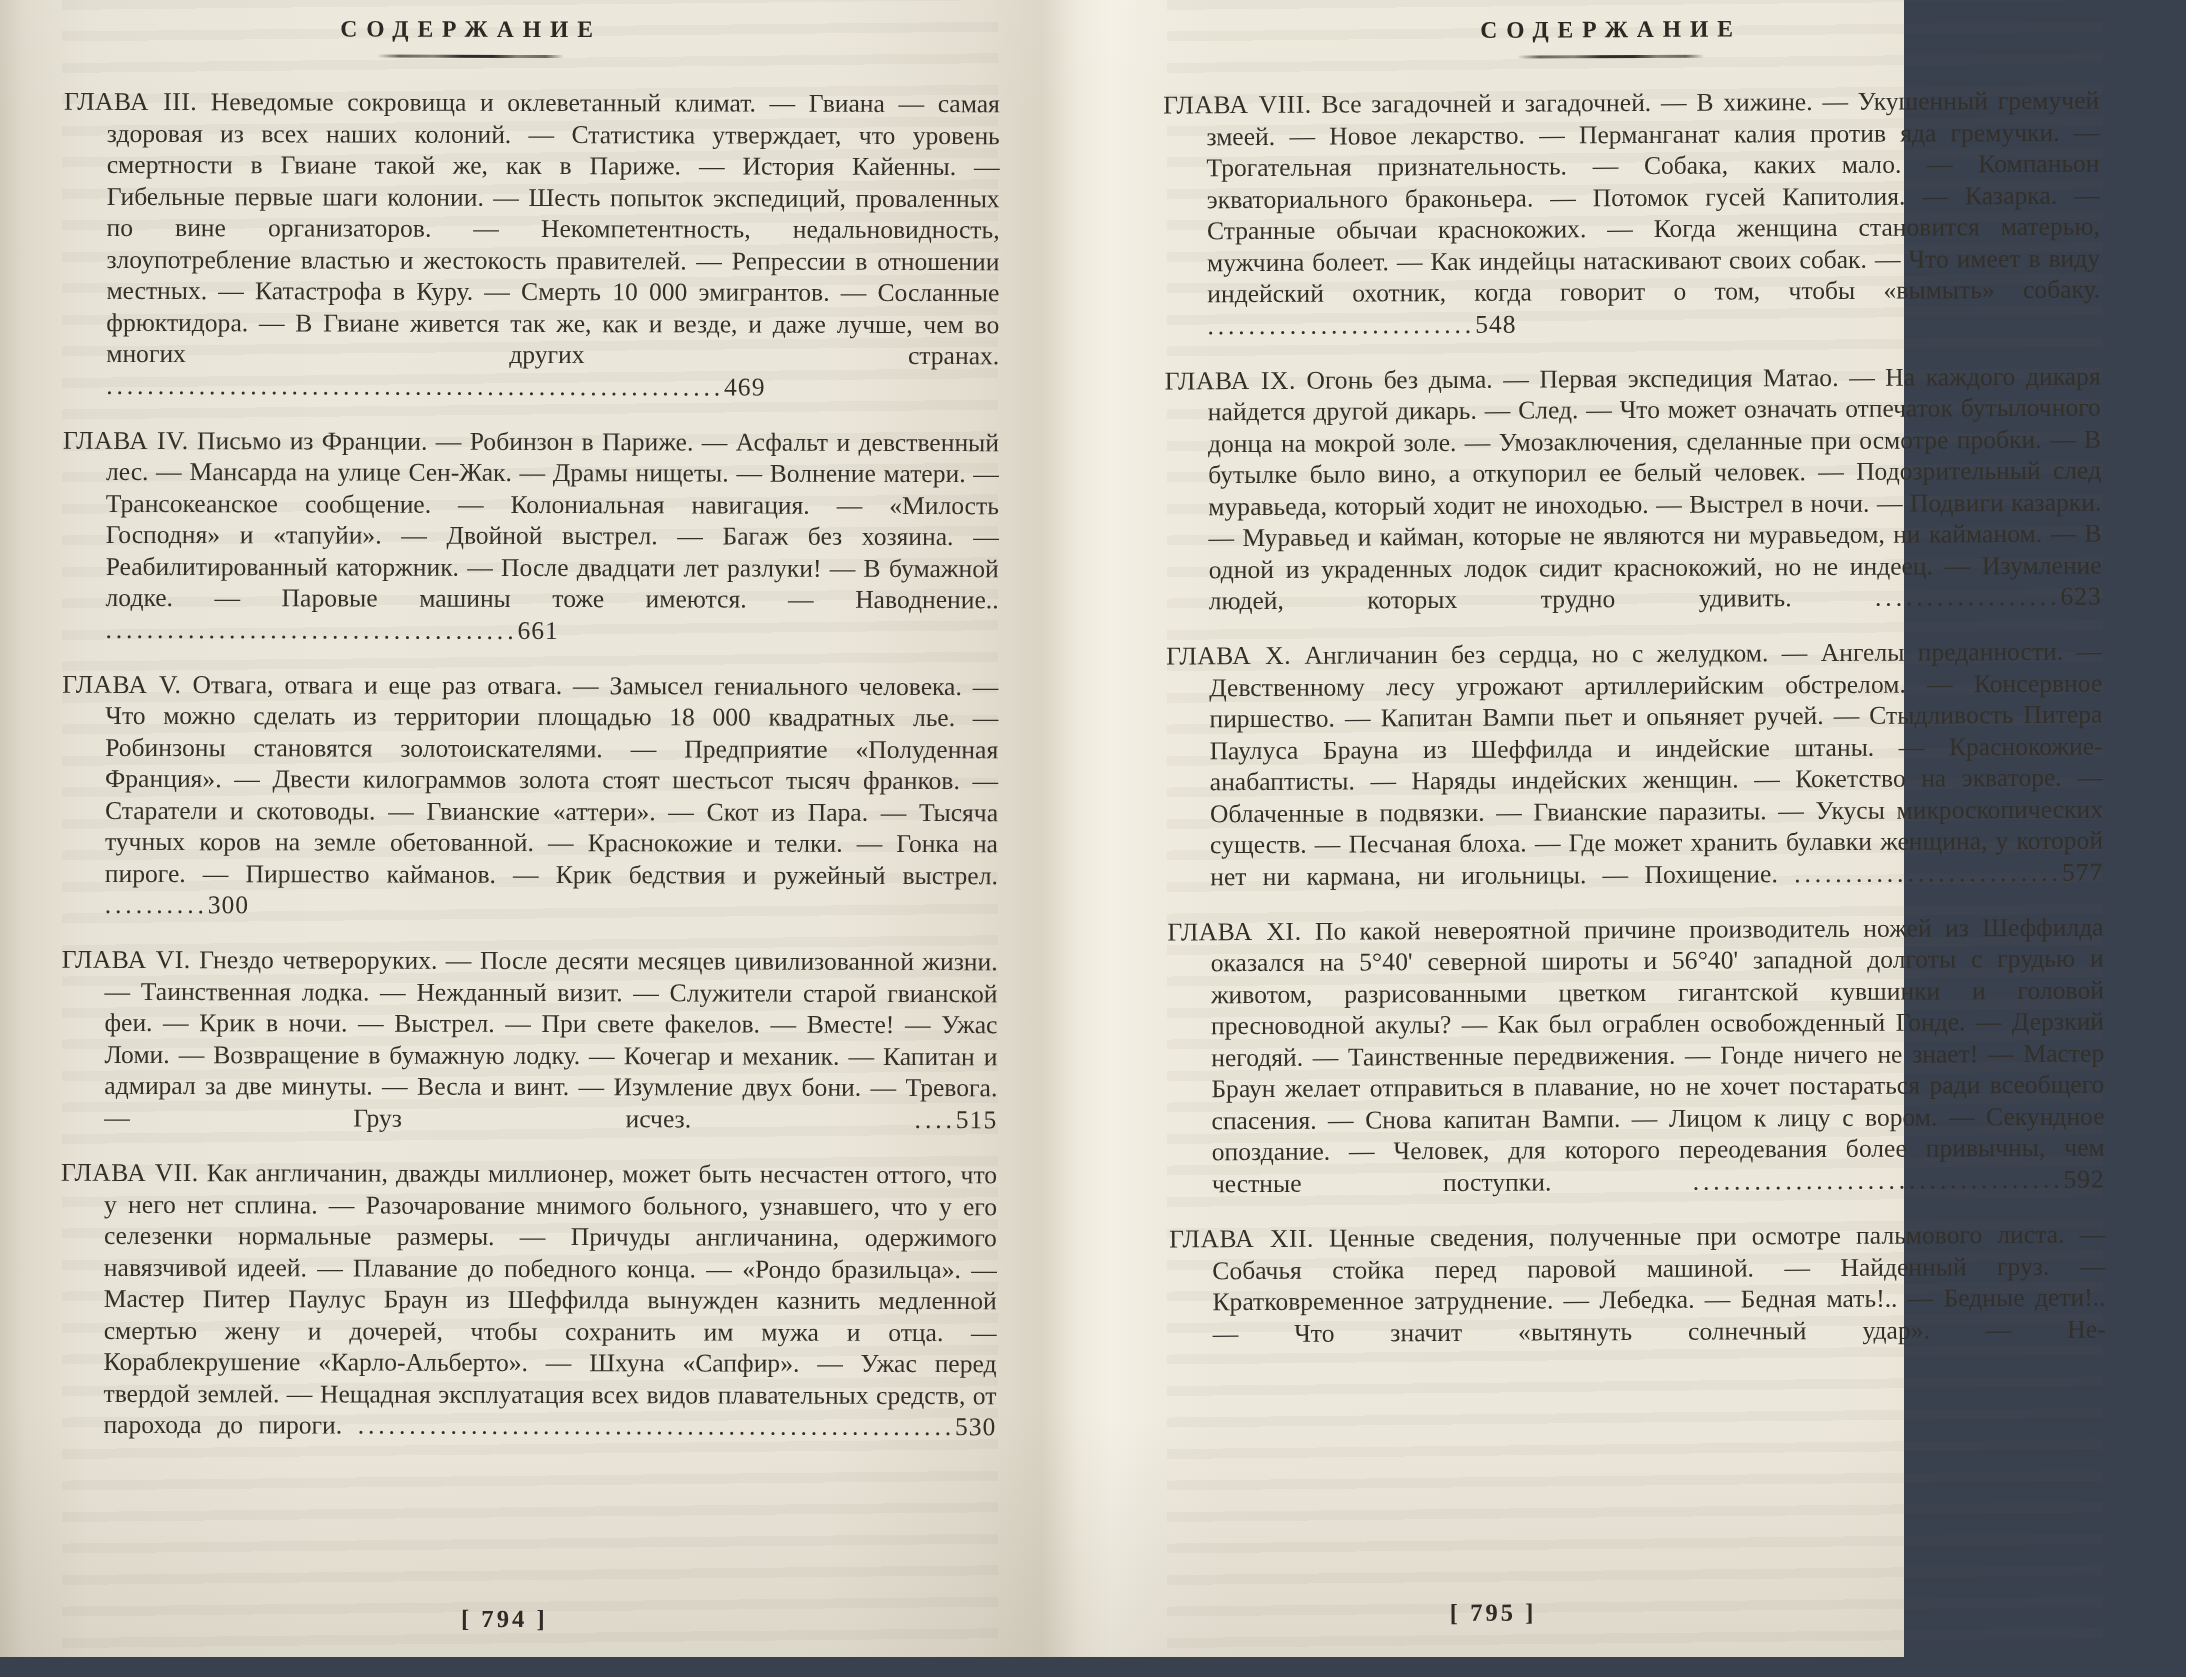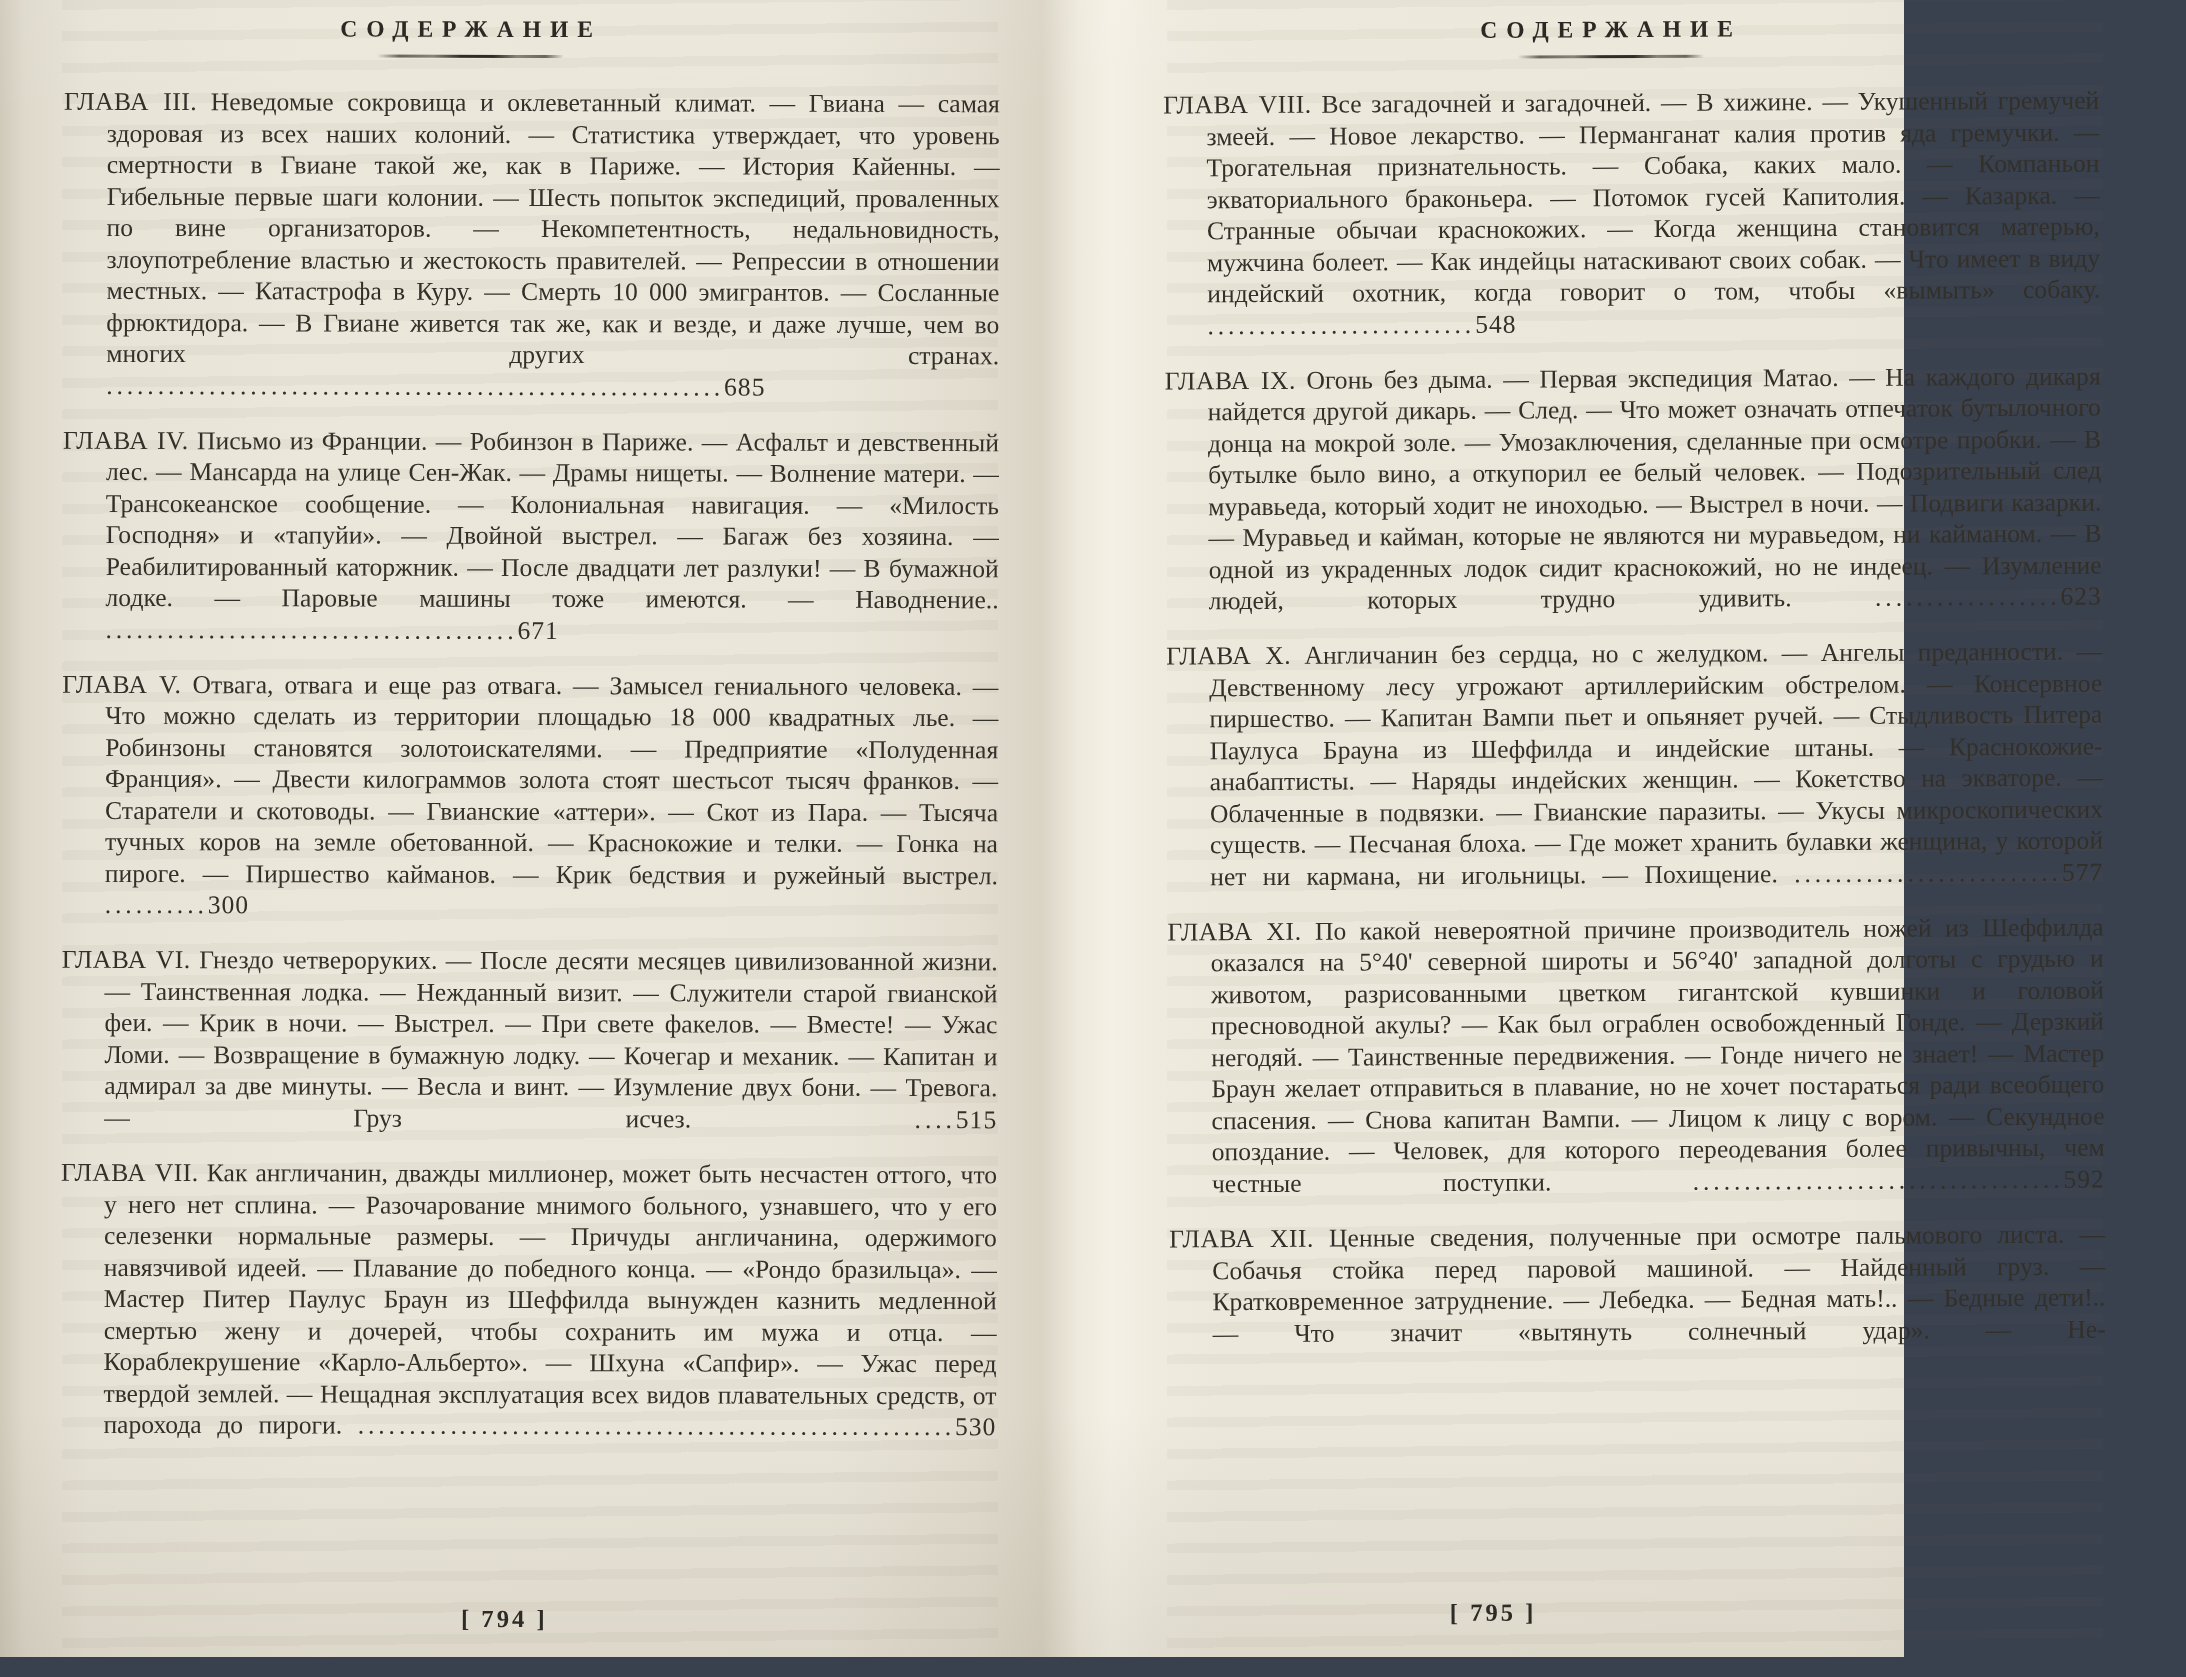--- a/index.html
+++ b/index.html
@@ -86,26 +86,26 @@
   <div class="page left">
     <div class="page-inner">
       <div class="page-head">
         <div class="head-title">СОДЕРЖАНИЕ</div>
         <div class="head-rule"></div>
       </div>
       <div class="entries">
         <p class="entry">
           <span class="chap">ГЛАВА III.</span>
           <span class="summary">Неведомые сокровища и оклеветанный климат. — Гвиана — самая здоровая из всех наших колоний. — Статистика утверждает, что уровень смертности в Гвиане такой же, как в Париже. — История Кайенны. — Гибельные первые шаги колонии. — Шесть попыток экспедиций, проваленных по вине организаторов. — Некомпетентность, недальновидность, злоупотребление властью и жестокость правителей. — Репрессии в отношении местных. — Катастрофа в Куру. — Смерть 10 000 эмигрантов. — Сосланные фрюктидора. — В Гвиане живется так же, как и везде, и даже лучше, чем во многих других странах.</span>
-          <span class="leader">............................................................</span><span class="pnum">685</span>
+          <span class="leader">............................................................</span><span class="pnum">469</span>
         </p>
         <p class="entry">
           <span class="chap">ГЛАВА IV.</span>
           <span class="summary">Письмо из Франции. — Робинзон в Париже. — Асфальт и девственный лес. — Мансарда на улице Сен-Жак. — Драмы нищеты. — Волнение матери. — Трансокеанское сообщение. — Колониальная навигация. — «Милость Господня» и «тапуйи». — Двойной выстрел. — Багаж без хозяина. — Реабилитированный каторжник. — После двадцати лет разлуки! — В бумажной лодке. — Паровые машины тоже имеются. — Наводнение..</span>
-          <span class="leader">........................................</span><span class="pnum">671</span>
+          <span class="leader">........................................</span><span class="pnum">661</span>
         </p>
         <p class="entry">
           <span class="chap">ГЛАВА V.</span>
           <span class="summary">Отвага, отвага и еще раз отвага. — Замысел гениального человека. — Что можно сделать из территории площадью 18 000 квадратных лье. — Робинзоны становятся золотоискателями. — Предприятие «Полуденная Франция». — Двести килограммов золота стоят шестьсот тысяч франков. — Старатели и скотоводы. — Гвианские «аттери». — Скот из Пара. — Тысяча тучных коров на земле обетованной. — Краснокожие и телки. — Гонка на пироге. — Пиршество кайманов. — Крик бедствия и ружейный выстрел.</span>
           <span class="leader">..........</span><span class="pnum">300</span>
         </p>
         <p class="entry">
           <span class="chap">ГЛАВА VI.</span>
           <span class="summary">Гнездо четвероруких. — После десяти месяцев цивилизованной жизни. — Таинственная лодка. — Нежданный визит. — Служители старой гвианской феи. — Крик в ночи. — Выстрел. — При свете факелов. — Вместе! — Ужас Ломи. — Возвращение в бумажную лодку. — Кочегар и механик. — Капитан и адмирал за две минуты. — Весла и винт. — Изумление двух бони. — Тревога. — Груз исчез.</span>
           <span class="leader">....</span><span class="pnum">515</span>

